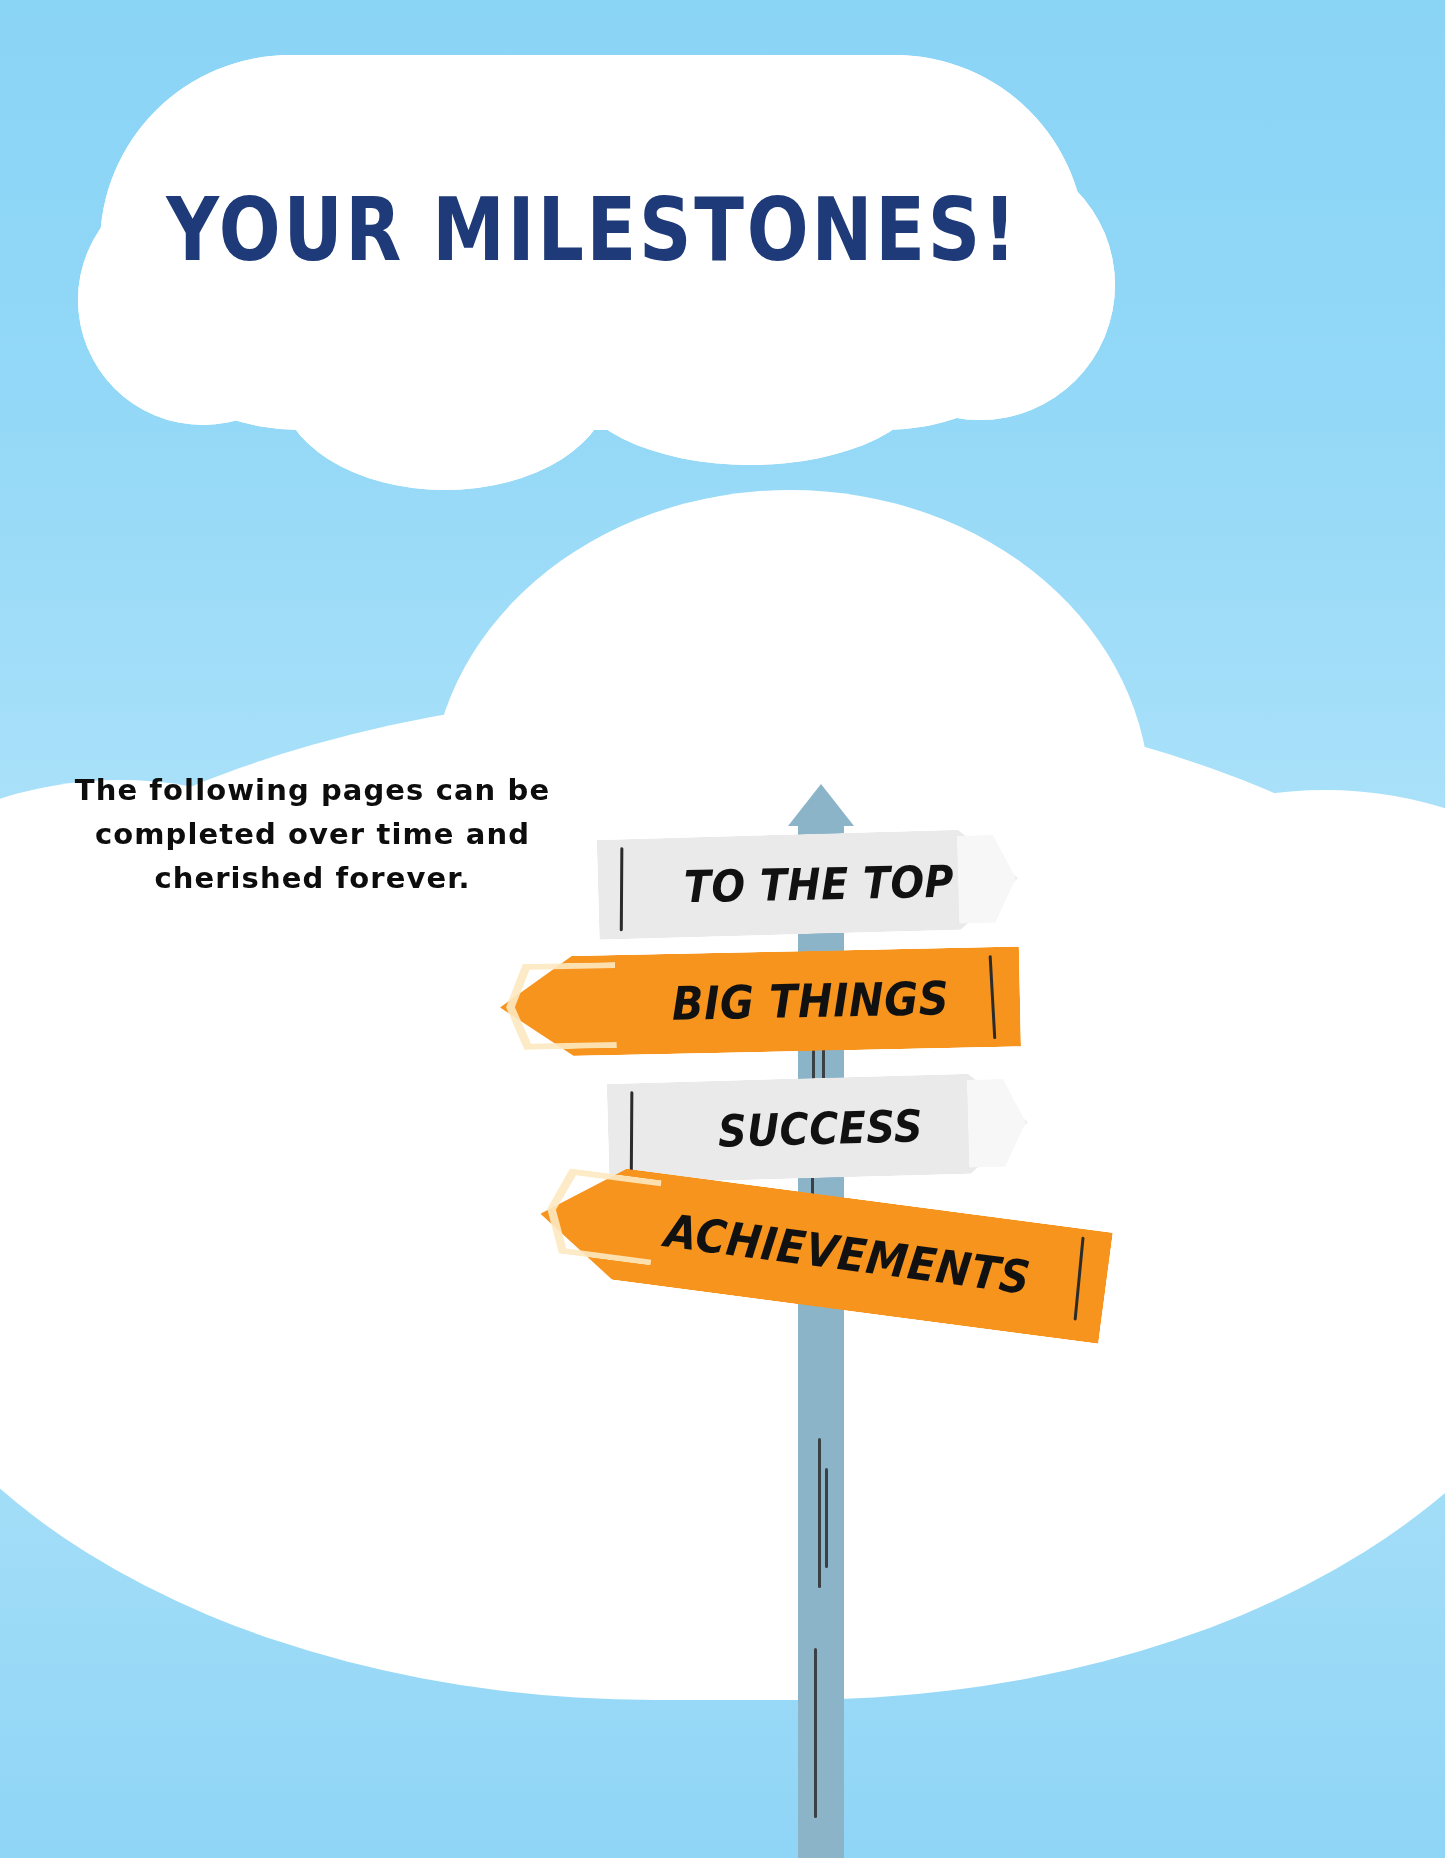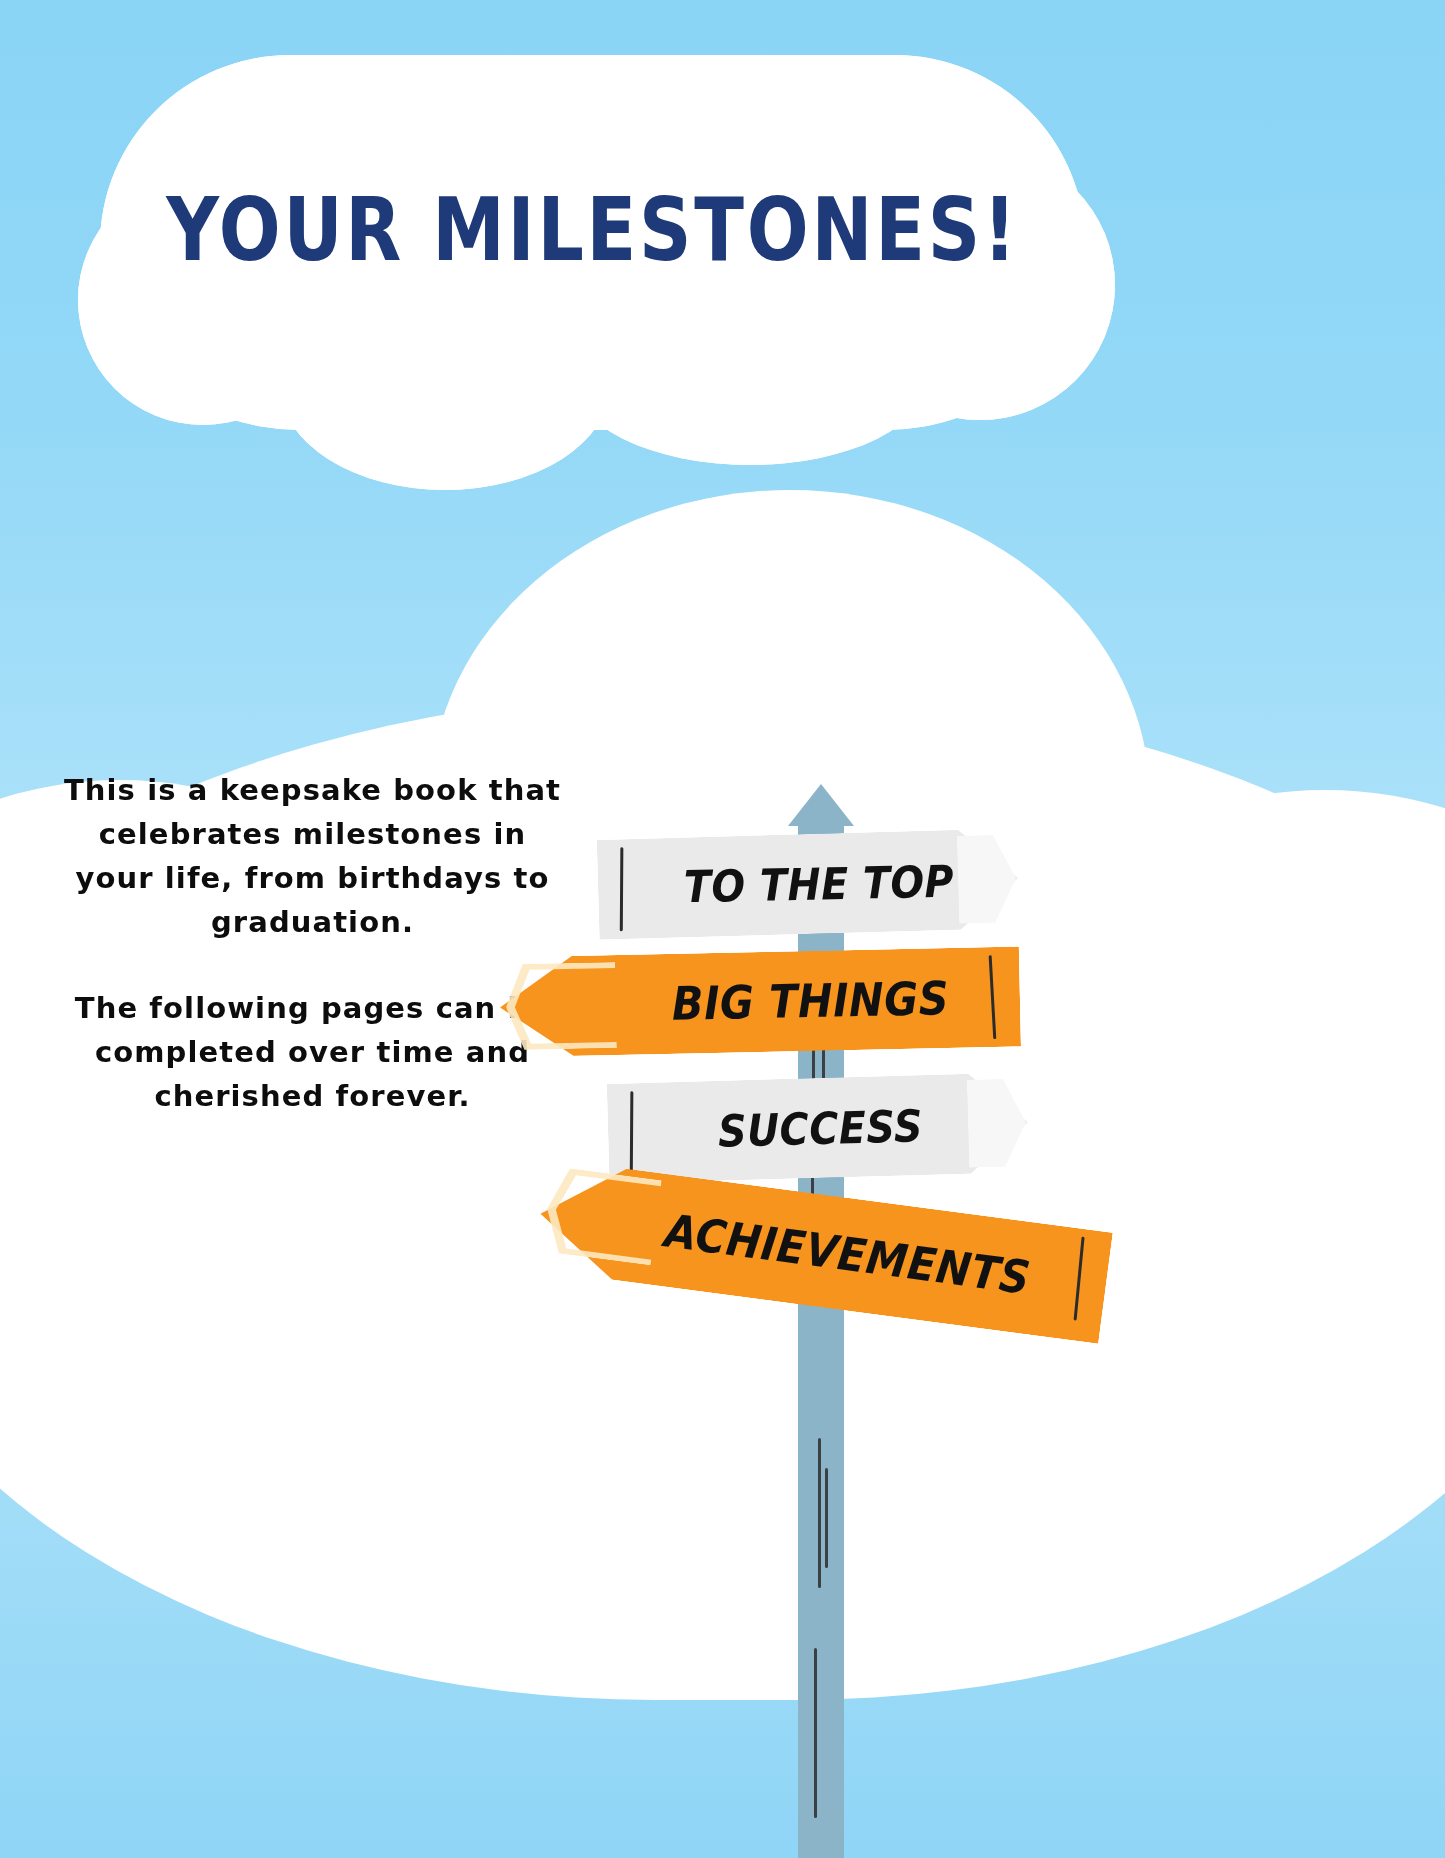--- a/index.html
+++ b/index.html
@@ -131,21 +131,20 @@
 <div class="cloud-main-right"></div>
 
 <div class="cloud-top">
   <div class="cloud-top-bump1"></div>
   <div class="cloud-top-bump2"></div>
 </div>
 
 <div class="title">YOUR MILESTONES!</div>
 
 <div class="copy">
-  <p>This is a keepsake book that celebrates milestones in your life, from birthdays to graduation.</p>
   <p>The following pages can be completed over time and cherished forever.</p>
 </div>
 
 <div class="signpost">
 
   <div class="post-cap"></div>
   <div class="post">
     <div class="post-grain" style="left:14px;top:190px;width:3px;height:120px;"></div>
     <div class="post-grain" style="left:24px;top:205px;width:3px;height:95px;"></div>
     <div class="post-grain" style="left:13px;top:330px;width:3px;height:130px;"></div>

